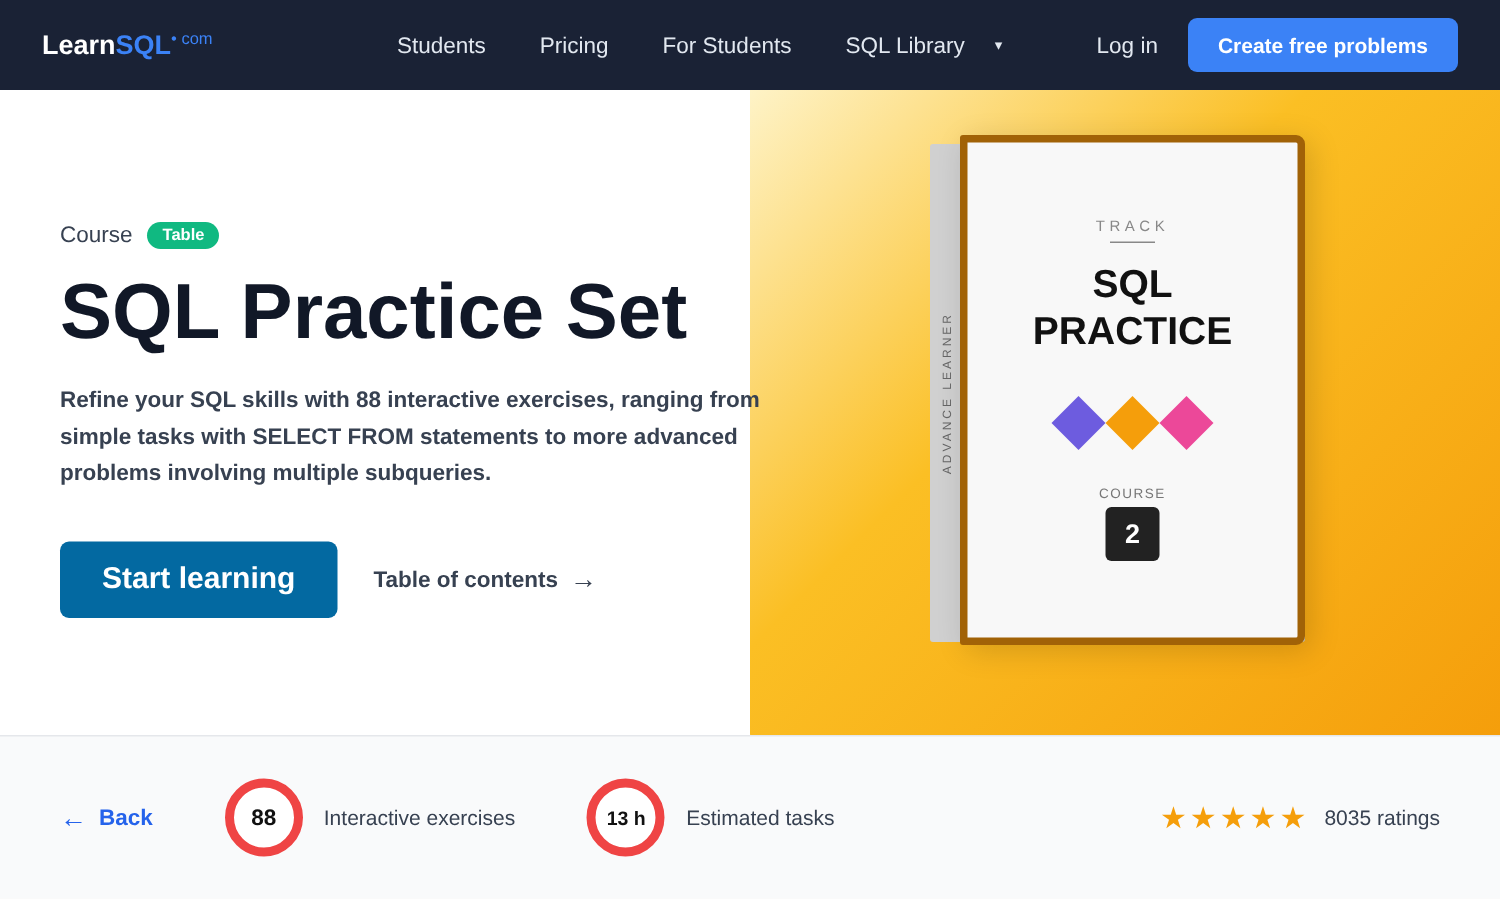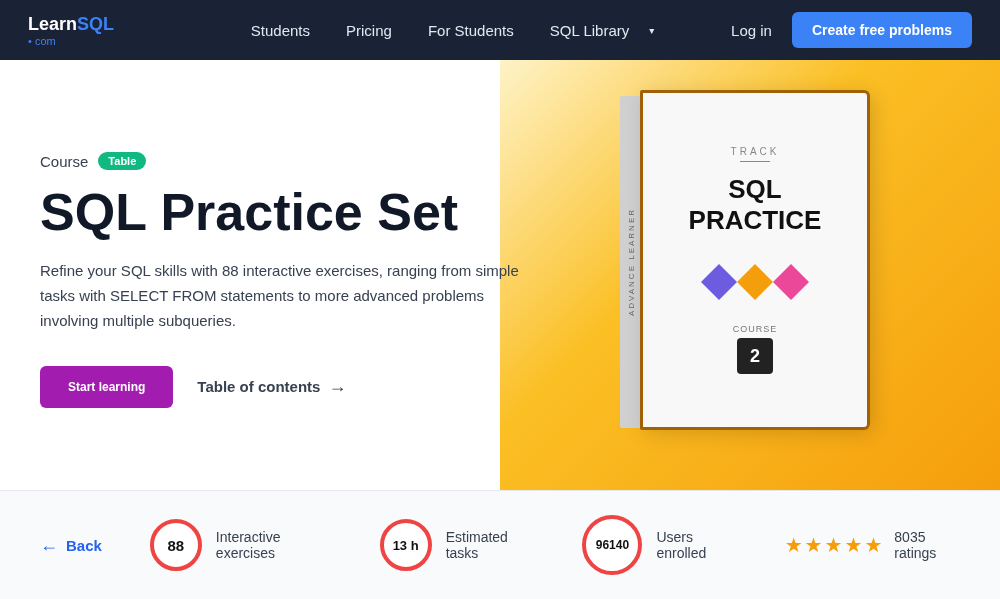--- a/index.html
+++ b/index.html
@@ -112,33 +112,34 @@
       color: #111827;
       line-height: 1.1;
       margin-bottom: 18px;
     }
     .hero-desc {
       color: #374151;
       font-size: 15px;
       line-height: 1.65;
       margin-bottom: 32px;
       max-width: 480px;
+      font-weight: bold;
     }
     .hero-actions {
       display: flex;
       align-items: center;
       gap: 24px;
     }
     .btn-start {
-      background: #a21caf;
+      background: #0369a1;
       color: #fff;
       border: none;
       padding: 14px 28px;
       border-radius: 6px;
-      font-size: 12px;
+      font-size: 20px;
       font-weight: 700;
       cursor: pointer;
     }
     .toc-link {
       color: #374151;
       font-size: 15px;
       font-weight: 600;
       text-decoration: none;
       display: flex;
       align-items: center;
@@ -162,21 +163,21 @@
       height: 340px;
     }
     
     .book-cover {
       position: absolute;
       left: 20px;
       top: 0;
       width: 230px;
       height: 340px;
       background: #f8f8f8;
-      border: 3px solid #a16207;
+      border: 5px solid #a16207;
       border-radius: 2px 6px 6px 2px;
       box-shadow: 4px 4px 20px rgba(0,0,0,0.15);
       display: flex;
       flex-direction: column;
       align-items: center;
       justify-content: center;
       padding: 20px;
       z-index: 2;
     }
     .book-track {
@@ -299,21 +300,21 @@
     .stat-item {
       display: flex;
       align-items: center;
       gap: 14px;
       margin-right: 48px;
     }
     .stat-circle {
       width: 52px;
       height: 52px;
       border-radius: 50%;
-      border: 4px solid #ef4444;
+      border: 6px solid #ef4444;
       background: #fff;
       display: flex;
       align-items: center;
       justify-content: center;
       font-size: 15px;
       font-weight: 700;
       color: #111;
       flex-shrink: 0;
     }
     .stat-label {
@@ -336,21 +337,21 @@
       color: #374151;
       font-size: 14px;
       font-weight: 500;
     }
   </style>
 </head>
 <body>
 
 <nav>
   <a class="logo" href="#">
-    <span style="display:flex;flex-direction:column;align-items:flex-start;">
+    <span style="display:flex;flex-direction:row;align-items:flex-start;">
       <span style="display:flex;align-items:baseline;">
         <span class="logo-learn">Learn</span>
         <span class="logo-sql">SQL</span>
       </span>
       <span class="logo-com">• com</span>
     </span>
   </a>
   <div class="nav-links">
     <a class="nav-link" href="#">Students</a>
     <a class="nav-link" href="#">Pricing</a>
@@ -427,22 +428,18 @@
   <div class="stat-item">
     <div class="stat-circle">88</div>
     <span class="stat-label">Interactive exercises</span>
   </div>
 
   <div class="stat-item">
     <div class="stat-circle" style="font-size:13px;">13 h</div>
     <span class="stat-label">Estimated tasks</span>
   </div>
 
-  <div class="stat-item">
-    <div class="stat-circle" style="font-size:12px;width:60px;height:60px;">96140</div>
-    <span class="stat-label">Users enrolled</span>
-  </div>
 
   <div class="rating-section">
     <span class="stars">★★★★★</span>
     <span class="rating-count">8035 ratings</span>
   </div>
 </div>
 
 </body></html>

